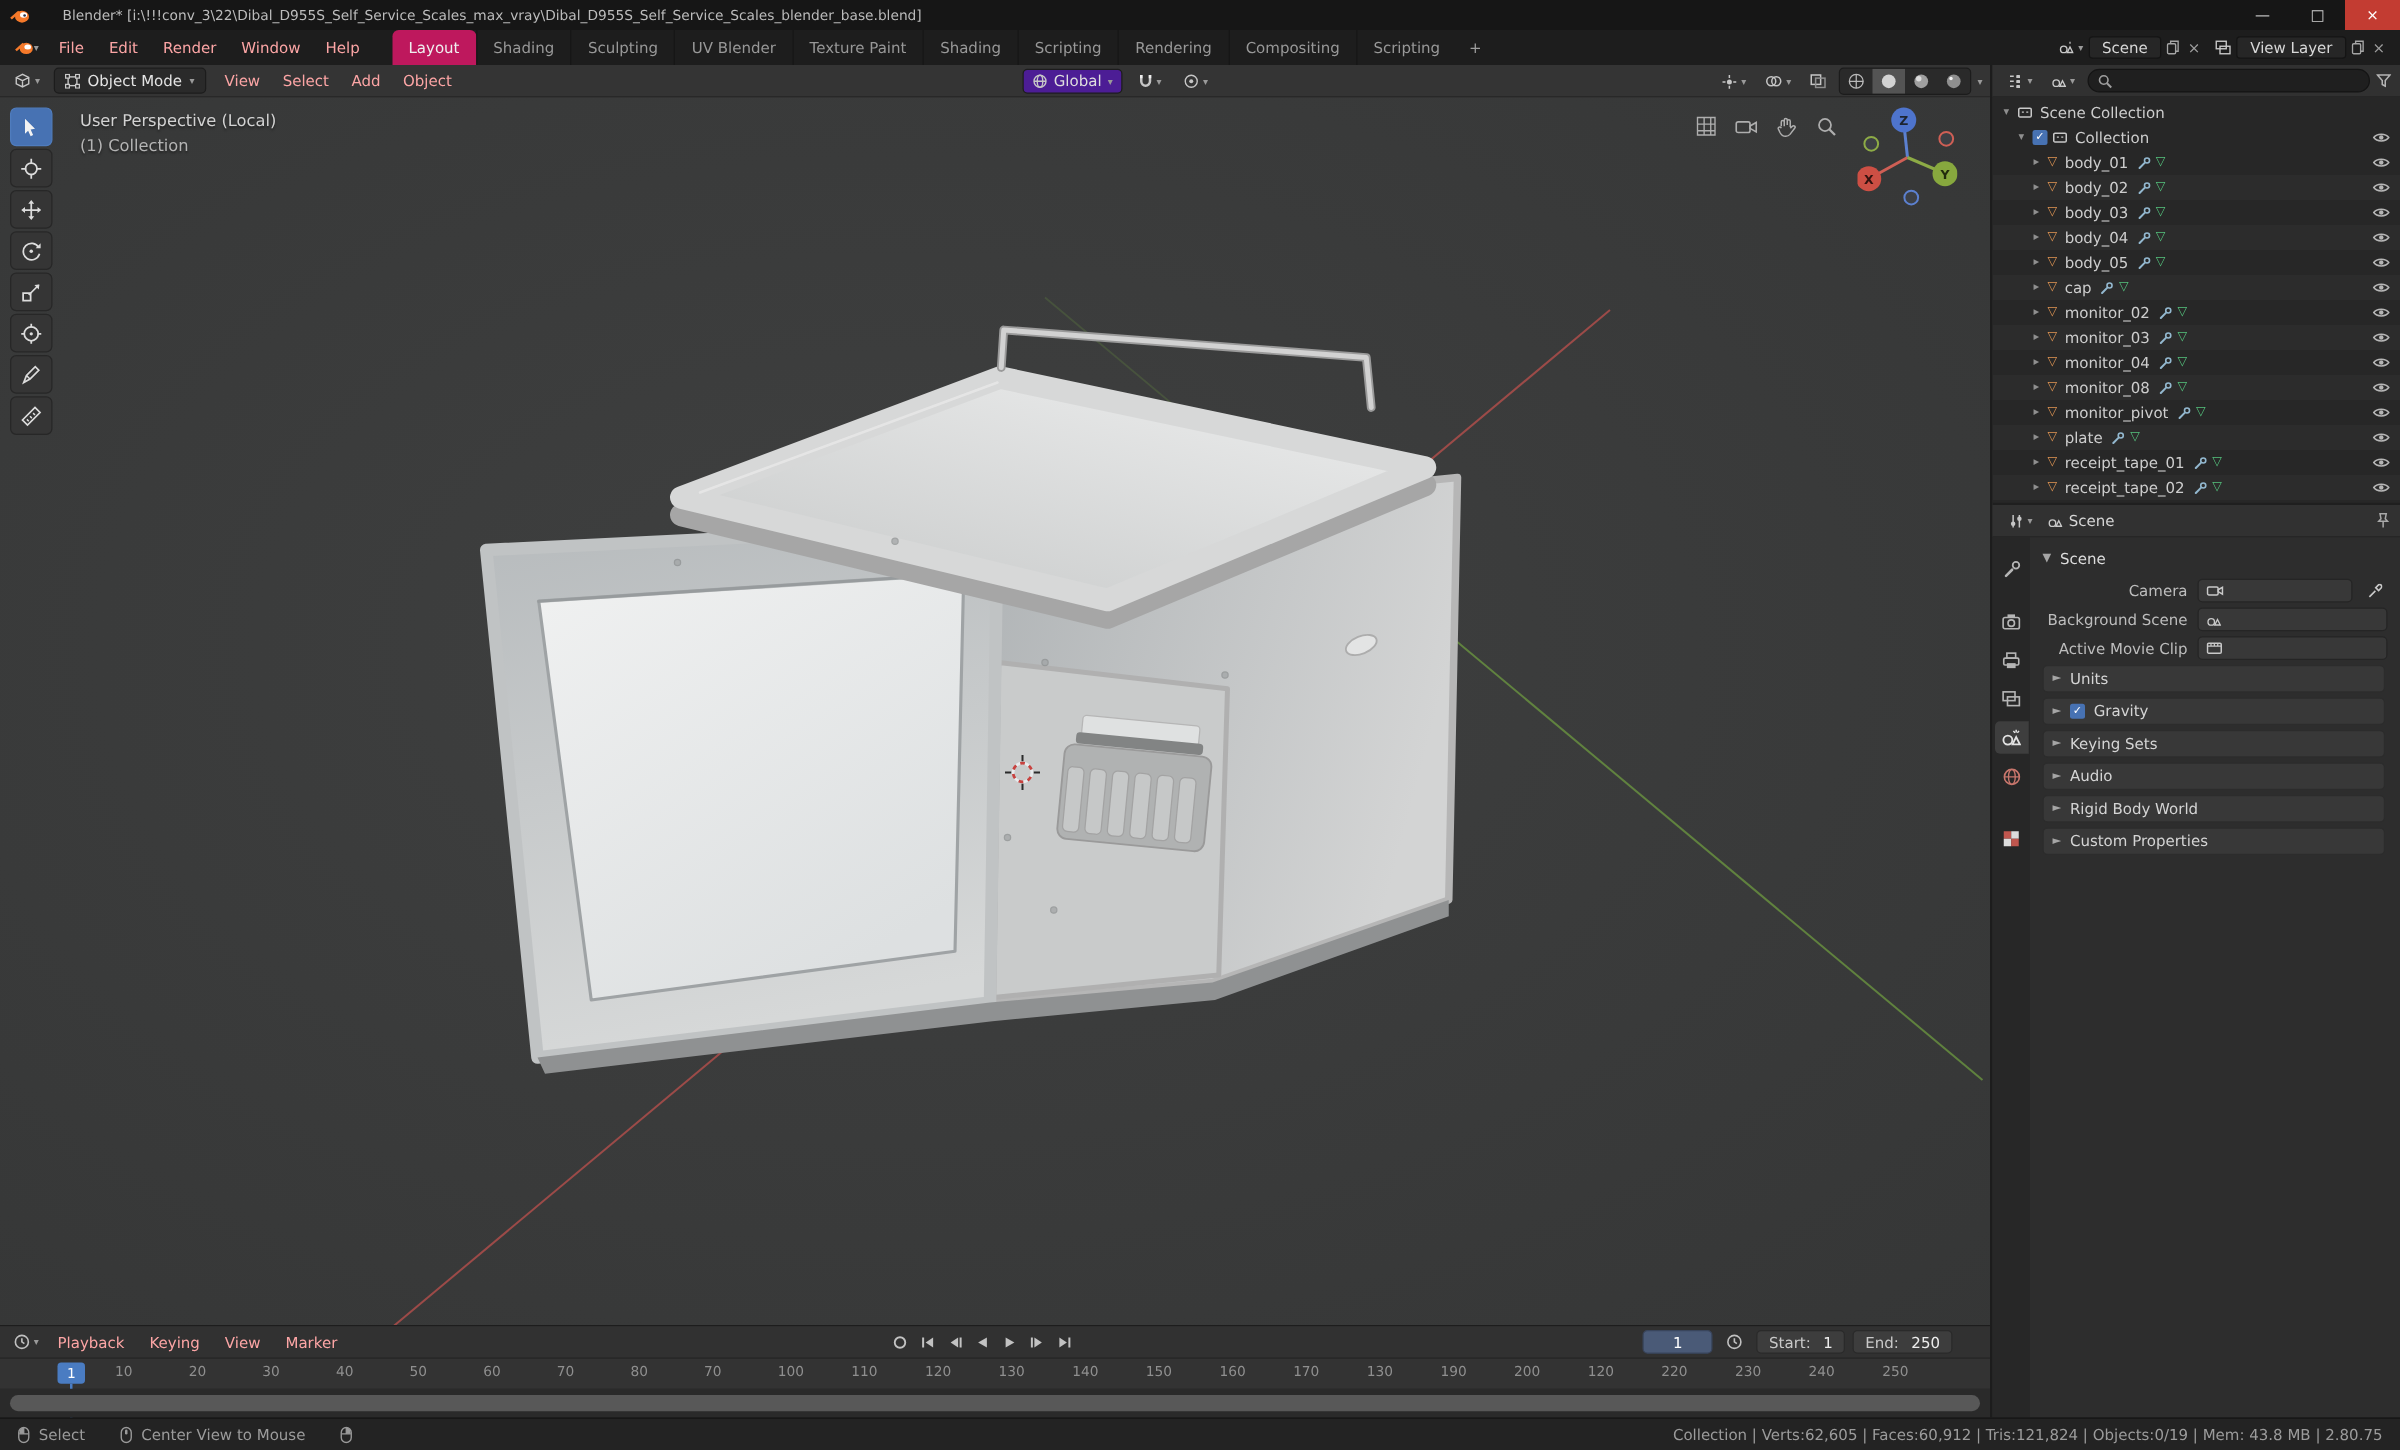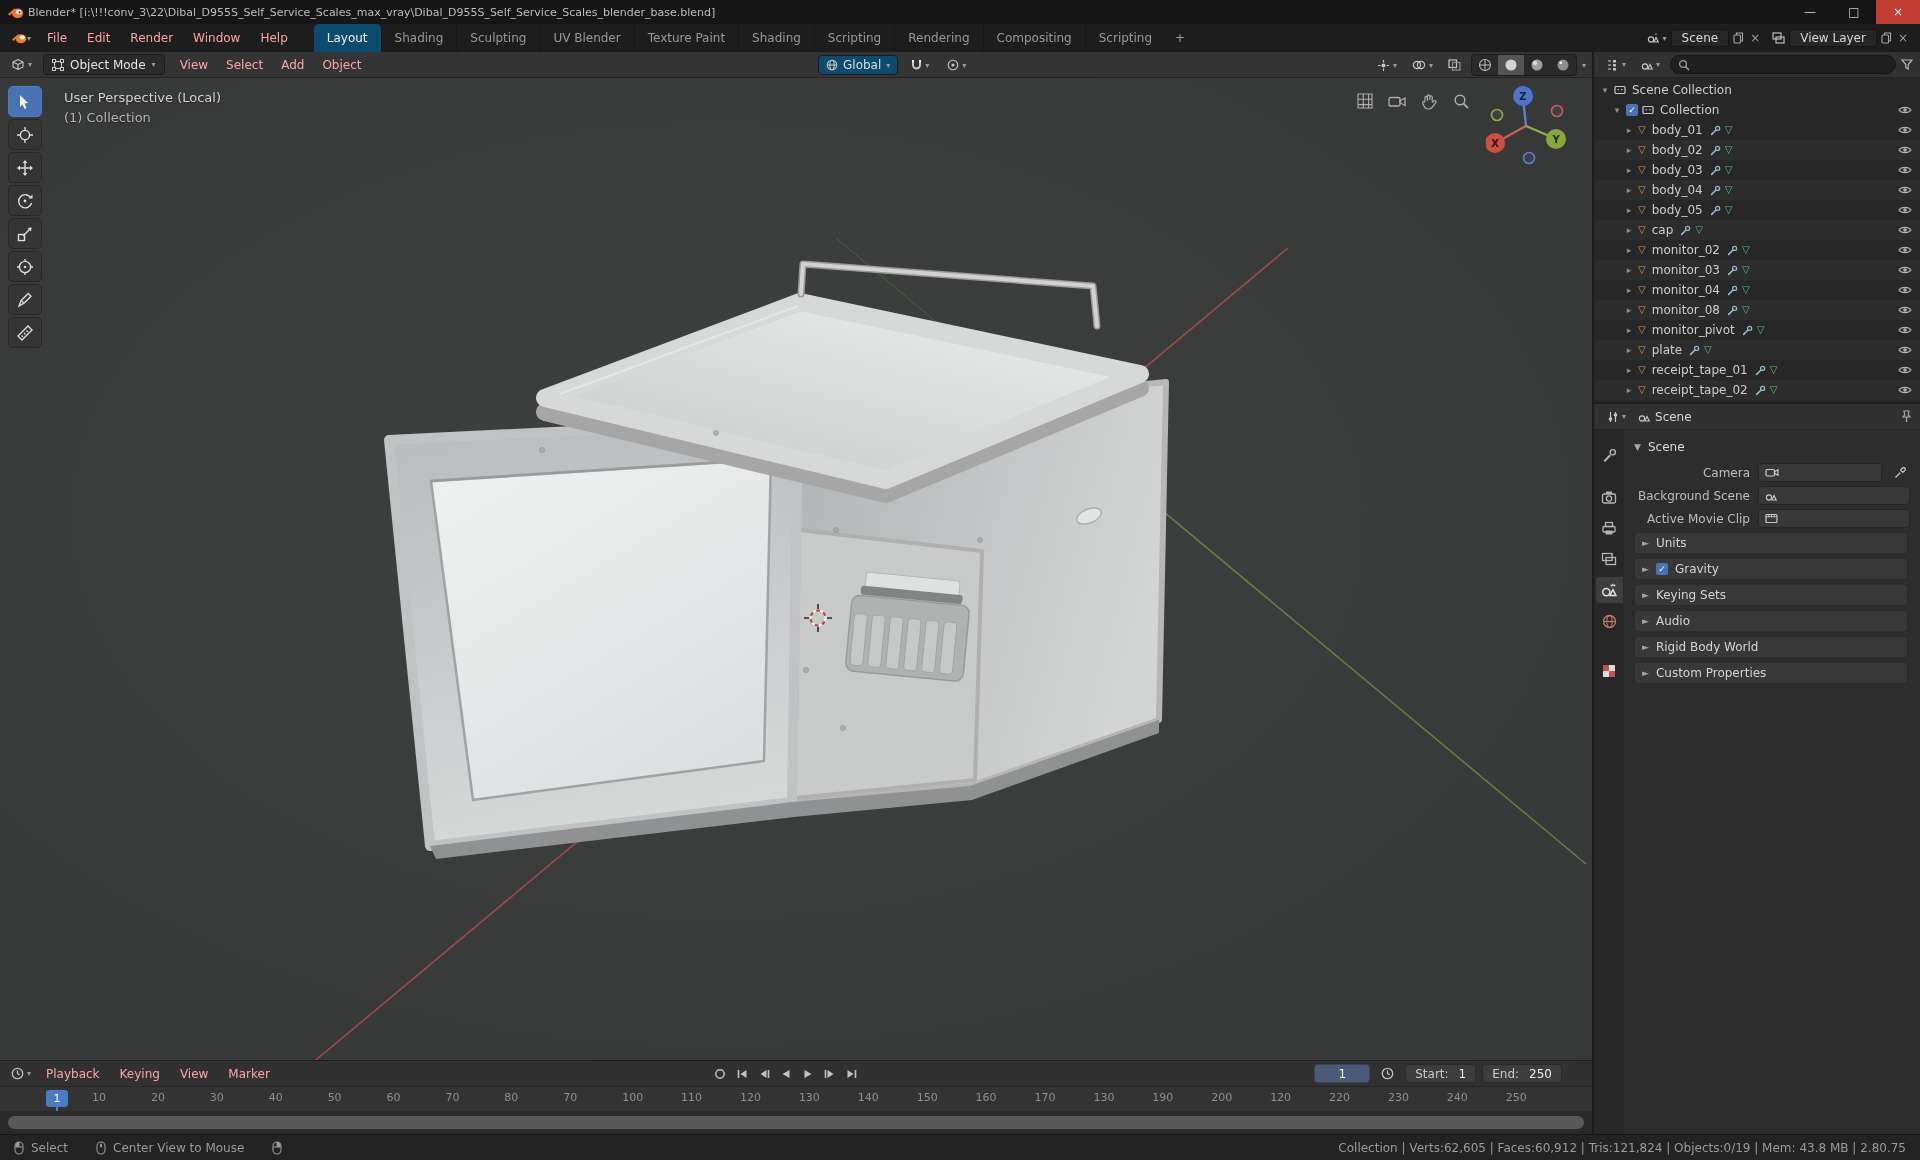--- a/index.html
+++ b/index.html
@@ -2,49 +2,49 @@
 <html><head>
 <meta charset="utf-8">
 <style>
   *{margin:0;padding:0;box-sizing:border-box}
   html,body{width:1920px;height:1160px;background:#111;overflow:hidden}
   body{font-family:"DejaVu Sans","Liberation Sans",sans-serif;font-size:12px;color:#c8c8c8;position:relative}
   .app{position:absolute;inset:0;width:1920px;height:1160px;background:#2b2b2b;overflow:hidden}
   svg{display:block}
 
   
-  .titlebar{height:24px;background:#161616;display:flex;align-items:center;padding-left:8px;gap:4px}
+  .titlebar{height:24px;background:#161616;display:flex;align-items:center;padding-left:8px;gap:26px}
   .win-title{font-size:11px;color:#bcbcbc;white-space:nowrap}
   .win-controls{margin-left:auto;display:flex;height:24px}
   .wbtn{width:44px;text-align:center;line-height:24px;color:#cfcfcf;font-size:12px}
   .wbtn.close{background:#c33c32;color:#fff}
 
   
   .topbar{height:28px;background:#1d1d1d;display:flex;align-items:stretch;padding-left:6px}
   .tb-logo{display:flex;align-items:center;padding:0 6px}
   .menus{display:flex;align-items:center}
   .menu-item{padding:0 10px;color:#fca5a5;line-height:28px;cursor:default}
   .ws-tabs{display:flex;align-items:stretch;margin-left:16px}
   .ws-tab{padding:0 13px;line-height:28px;color:#989898;border-left:1px solid #161616;white-space:nowrap}
-  .ws-tabs span:nth-of-type(1){background:#0c4a6e;color:#efefef;border-radius:5px 5px 0 0;border-left:none}
+  .ws-tabs span:nth-of-type(1){background:#be185d;color:#efefef;border-radius:5px 5px 0 0;border-left:none}
   .ws-plus{padding:0 10px;line-height:28px;color:#9e9e9e}
   .tb-right{margin-left:auto;display:flex;align-items:center;gap:10px;padding-right:10px}
   .db-selector{display:flex;align-items:center;gap:4px}
   .db-field{background:#262626;border:1px solid #141414;border-radius:3px;padding:1px 10px;color:#d8d8d8;white-space:nowrap}
   .mini-x{color:#9e9e9e;padding:0 2px}
   .chev{font-size:8px;color:#9a9a9a}
 
   
   .vp-header{position:absolute;left:0;top:52px;width:1592px;height:26px;background:#343434;border-bottom:1px solid #242424;display:flex;align-items:center;padding:0 6px}
   .hdr-btn{display:flex;align-items:center;gap:3px;padding:0 5px;color:#c9c9c9}
   .mode-dd{display:flex;align-items:center;gap:6px;background:#2a2a2a;border:1px solid #1c1c1c;border-radius:4px;height:21px;padding:0 8px;margin:0 6px;color:#e3e3e3;white-space:nowrap}
   .vph-menus{display:flex}
   .vph-menus .menu-item{line-height:26px;padding:0 9px}
   .vph-mid{position:absolute;left:818px;top:0;height:26px;display:flex;align-items:center;gap:8px}
-  .pill{display:flex;align-items:center;gap:5px;background:#0c4a6e;border:1px solid #1c1c1c;border-radius:4px;height:20px;padding:0 7px;color:#dedede}
+  .pill{display:flex;align-items:center;gap:5px;background:#4c1d95;border:1px solid #1c1c1c;border-radius:4px;height:20px;padding:0 7px;color:#dedede}
   .vph-right{position:absolute;right:6px;top:0;height:26px;display:flex;align-items:center;gap:5px}
   .seg{display:flex;background:#2a2a2a;border:1px solid #1c1c1c;border-radius:4px;overflow:hidden}
   .seg-btn{width:26px;height:20px;display:flex;align-items:center;justify-content:center}
   .seg-btn.active{background:#545454}
 
   
   .viewport{position:absolute;left:0;top:78px;width:1592px;height:982px;overflow:hidden;background:#3a3b3b}
   .vp-scene{position:absolute;left:0;top:0}
   .vp-toolbar{position:absolute;left:8px;top:8px;display:flex;flex-direction:column;gap:2px}
   .tool-btn{width:34px;height:31px;background:#353535;border:1px solid #272727;border-radius:5px;display:flex;align-items:center;justify-content:center}

